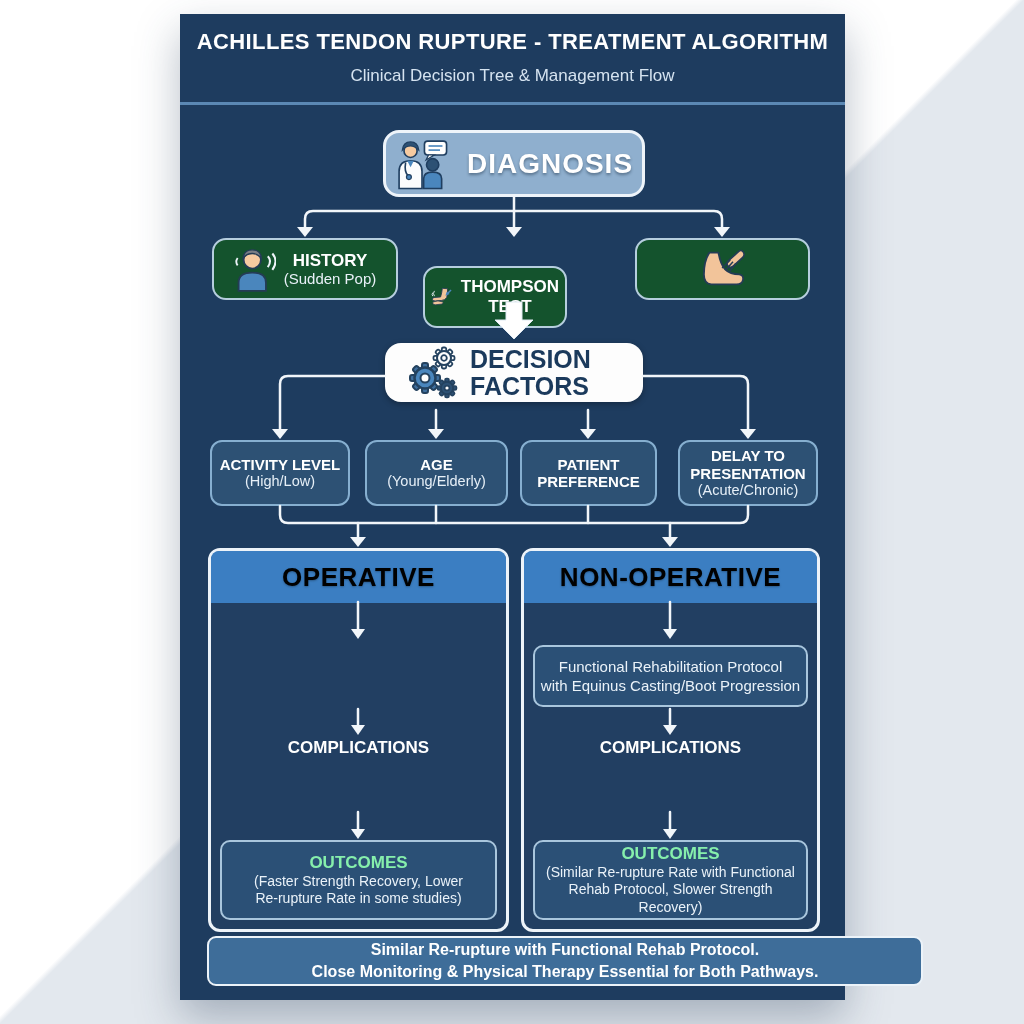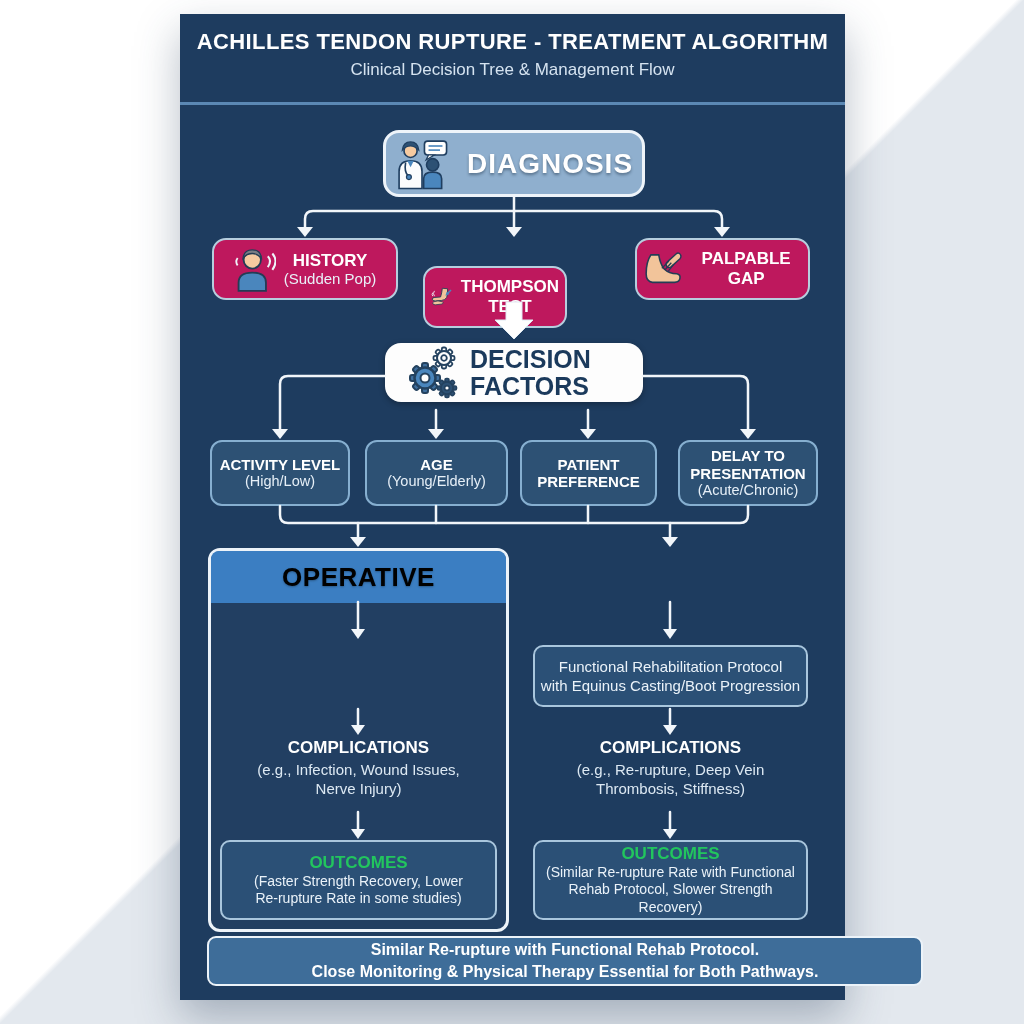--- a/index.html
+++ b/index.html
@@ -7,39 +7,39 @@
     width:1024px;height:1024px;position:relative;overflow:hidden;
     background:linear-gradient(135deg,#ffffff 49.6%,#e3e8ee 50%);
     font-family:"Liberation Sans",sans-serif;
   }
   .poster{
     position:absolute;left:180px;top:14px;width:665px;height:986px;
     background:#1e3c5f;box-shadow:0 18px 40px rgba(50,70,95,.35);
   }
   .hdr{position:absolute;top:0;left:0;right:0;height:88px;border-bottom:3px solid #5b88b4;text-align:center;color:#fff;}
   .hdr .title{padding-top:15px;font-size:22px;font-weight:bold;letter-spacing:.4px;}
-  .hdr .subtitle{margin-top:5px;font-size:17px;color:#d5e3f0;}
+  .hdr .subtitle{margin-top:11px;font-size:17px;color:#d5e3f0;}
   svg.connectors{position:absolute;left:0;top:0;width:665px;height:986px;z-index:5;pointer-events:none;}
   .node{position:absolute;box-sizing:border-box;display:flex;align-items:center;justify-content:center;}
   .diagnosis{left:203px;top:116px;width:262px;height:67px;background:#8fafce;border:3px solid #eef4fa;border-radius:16px;gap:18px;z-index:2;}
   .diagnosis .label{font-size:28px;font-weight:bold;color:#fff;letter-spacing:1px;text-shadow:0 2px 3px rgba(20,40,60,.45);}
-  .finding{top:224px;height:62px;background:#be185d;border:2px solid #b6cede;border-radius:14px;gap:8px;padding:0 6px;z-index:2;}
+  .finding{top:224px;height:62px;background:#14532d;border:2px solid #b6cede;border-radius:14px;gap:8px;padding:0 6px;z-index:2;}
   .finding .txt{text-align:center;color:#fff;line-height:1.15;}
   .finding .label{font-size:17px;font-weight:bold;}
   .finding .sub{font-size:15px;color:#e9f1f8;}
   .decision{left:205px;top:329px;width:258px;height:59px;background:#fdfdfd;border-radius:16px;gap:9px;z-index:2;box-shadow:0 2px 6px rgba(0,0,0,.3);}
   .decision .label{font-size:25px;font-weight:bold;color:#1b3a5c;line-height:1.05;max-width:155px;}
   .factor{top:426px;height:66px;background:#2d5174;border:2px solid #86afd0;border-radius:12px;z-index:2;text-align:center;color:#fff;flex-direction:column;line-height:1.15;padding:0 4px;}
   .factor .label{font-size:15px;font-weight:bold;}
   .factor .sub{font-size:14.5px;color:#e6eff7;}
   .column{position:absolute;top:534px;height:384px;border:3px solid #edf3f9;border-radius:12px;z-index:1;background:rgba(255,255,255,.02);box-sizing:border-box;}
   .col-hdr{height:52px;background:#3b7ec2;border-radius:8px 8px 0 0;display:flex;align-items:center;justify-content:center;color:#000000;font-size:26px;font-weight:bold;letter-spacing:.5px;text-shadow:0 1px 2px rgba(20,40,60,.4);}
   .innerbox{position:absolute;box-sizing:border-box;background:#2b5076;border:2px solid #a9c6dd;border-radius:10px;display:flex;flex-direction:column;align-items:center;justify-content:center;color:#eaf2f9;text-align:center;white-space:pre-line;z-index:2;}
   .treat{font-size:15px;line-height:1.3;}
-  .outc .t{font-size:17px;font-weight:bold;color:#22c55e;}
+  .outc .t{font-size:17px;font-weight:bold;color:#86efac;}
   .outc .b{font-size:14px;line-height:1.25;}
   .compl{position:absolute;text-align:center;color:#fff;z-index:2;}
   .compl .t{font-size:17px;font-weight:bold;}
   .compl .b{font-size:15px;line-height:1.25;color:#dde9f3;white-space:pre-line;margin-top:3px;}
   .footerbox{position:absolute;left:27px;top:922px;width:716px;height:50px;background:#3e6d99;border:2px solid #ecf3f9;border-radius:9px;
     display:flex;align-items:center;justify-content:center;text-align:center;color:#fff;font-weight:bold;font-size:16px;line-height:1.35;white-space:pre-line;z-index:2;box-sizing:border-box;}
 </style>
 </head>
 <body>
 
@@ -144,23 +144,20 @@
   </div>
 
   <div class="node finding" style="left:455px;width:175px;">
     <svg width="46" height="40" viewBox="0 0 50 44">
       <path d="M10,4 L20,4 Q22,16 27,22 Q33,28 43,28 Q48,29 47,34 Q46,39 40,39 L12,39 Q4,38 4,28 Q4,13 10,4 Z" fill="#f2c49a" stroke="#243c55" stroke-width="2"></path>
       <path d="M46,2 Q50,5 47,9 L36,19 Q32,22 30,18 Q28,15 32,12 L42,3 Q44,1 46,2 Z" fill="#f2c49a" stroke="#243c55" stroke-width="1.8"></path>
       <line x1="33" y1="12" x2="24" y2="21" stroke="#243c55" stroke-width="1.6"></line>
       <line x1="36" y1="14" x2="28" y2="23" stroke="#243c55" stroke-width="1.6"></line>
       <line x1="39" y1="16" x2="32" y2="25" stroke="#243c55" stroke-width="1.6"></line>
     </svg>
-    <div class="txt">
-      <div class="label">PALPABLE GAP</div>
-    </div>
   </div>
 
   <div class="node decision">
     <svg width="58" height="54" viewBox="0 0 58 54">
       <g transform="translate(22,32)">
         <g fill="#3f6f9e" stroke="#24425f" stroke-width="2">
           <rect x="-3" y="-15" width="6" height="30" rx="2"></rect>
           <rect x="-3" y="-15" width="6" height="30" rx="2" transform="rotate(45)"></rect>
           <rect x="-3" y="-15" width="6" height="30" rx="2" transform="rotate(90)"></rect>
           <rect x="-3" y="-15" width="6" height="30" rx="2" transform="rotate(135)"></rect>
@@ -204,38 +201,37 @@
     <div class="label">DELAY TO PRESENTATION</div>
     <div class="sub">(Acute/Chronic)</div>
   </div>
   <div class="node factor" style="left:340px;width:137px;">
     <div class="label">PATIENT PREFERENCE</div>
   </div>
 
   <div class="column" style="left:28px;width:301px;">
     <div class="col-hdr">OPERATIVE</div>
   </div>
+  <div class="column" style="left:341px;width:299px;">
+    <div class="col-hdr">NON-OPERATIVE</div>
+  </div>
 
   <div class="compl" style="left:30px;top:724px;width:297px;">
     <div class="t">COMPLICATIONS</div>
-    <div class="b">(e.g., Infection, Wound Issues,
-Nerve Injury)</div>
   </div>
   <div class="innerbox outc" style="left:40px;top:826px;width:277px;height:80px;">
     <div class="t">OUTCOMES</div>
     <div class="b">(Faster Strength Recovery, Lower
 Re-rupture Rate in some studies)</div>
   </div>
 
   <div class="innerbox treat" style="left:353px;top:631px;width:275px;height:62px;">Functional Rehabilitation Protocol
 with Equinus Casting/Boot Progression</div>
   <div class="compl" style="left:343px;top:724px;width:295px;">
     <div class="t">COMPLICATIONS</div>
-    <div class="b">(e.g., Re-rupture, Deep Vein
-Thrombosis, Stiffness)</div>
   </div>
   <div class="innerbox outc" style="left:353px;top:826px;width:275px;height:80px;">
     <div class="t">OUTCOMES</div>
     <div class="b">(Similar Re-rupture Rate with Functional
 Rehab Protocol, Slower Strength Recovery)</div>
   </div>
 
   <div class="footerbox">Similar Re-rupture with Functional Rehab Protocol.
 Close Monitoring &amp; Physical Therapy Essential for Both Pathways.</div>
 

